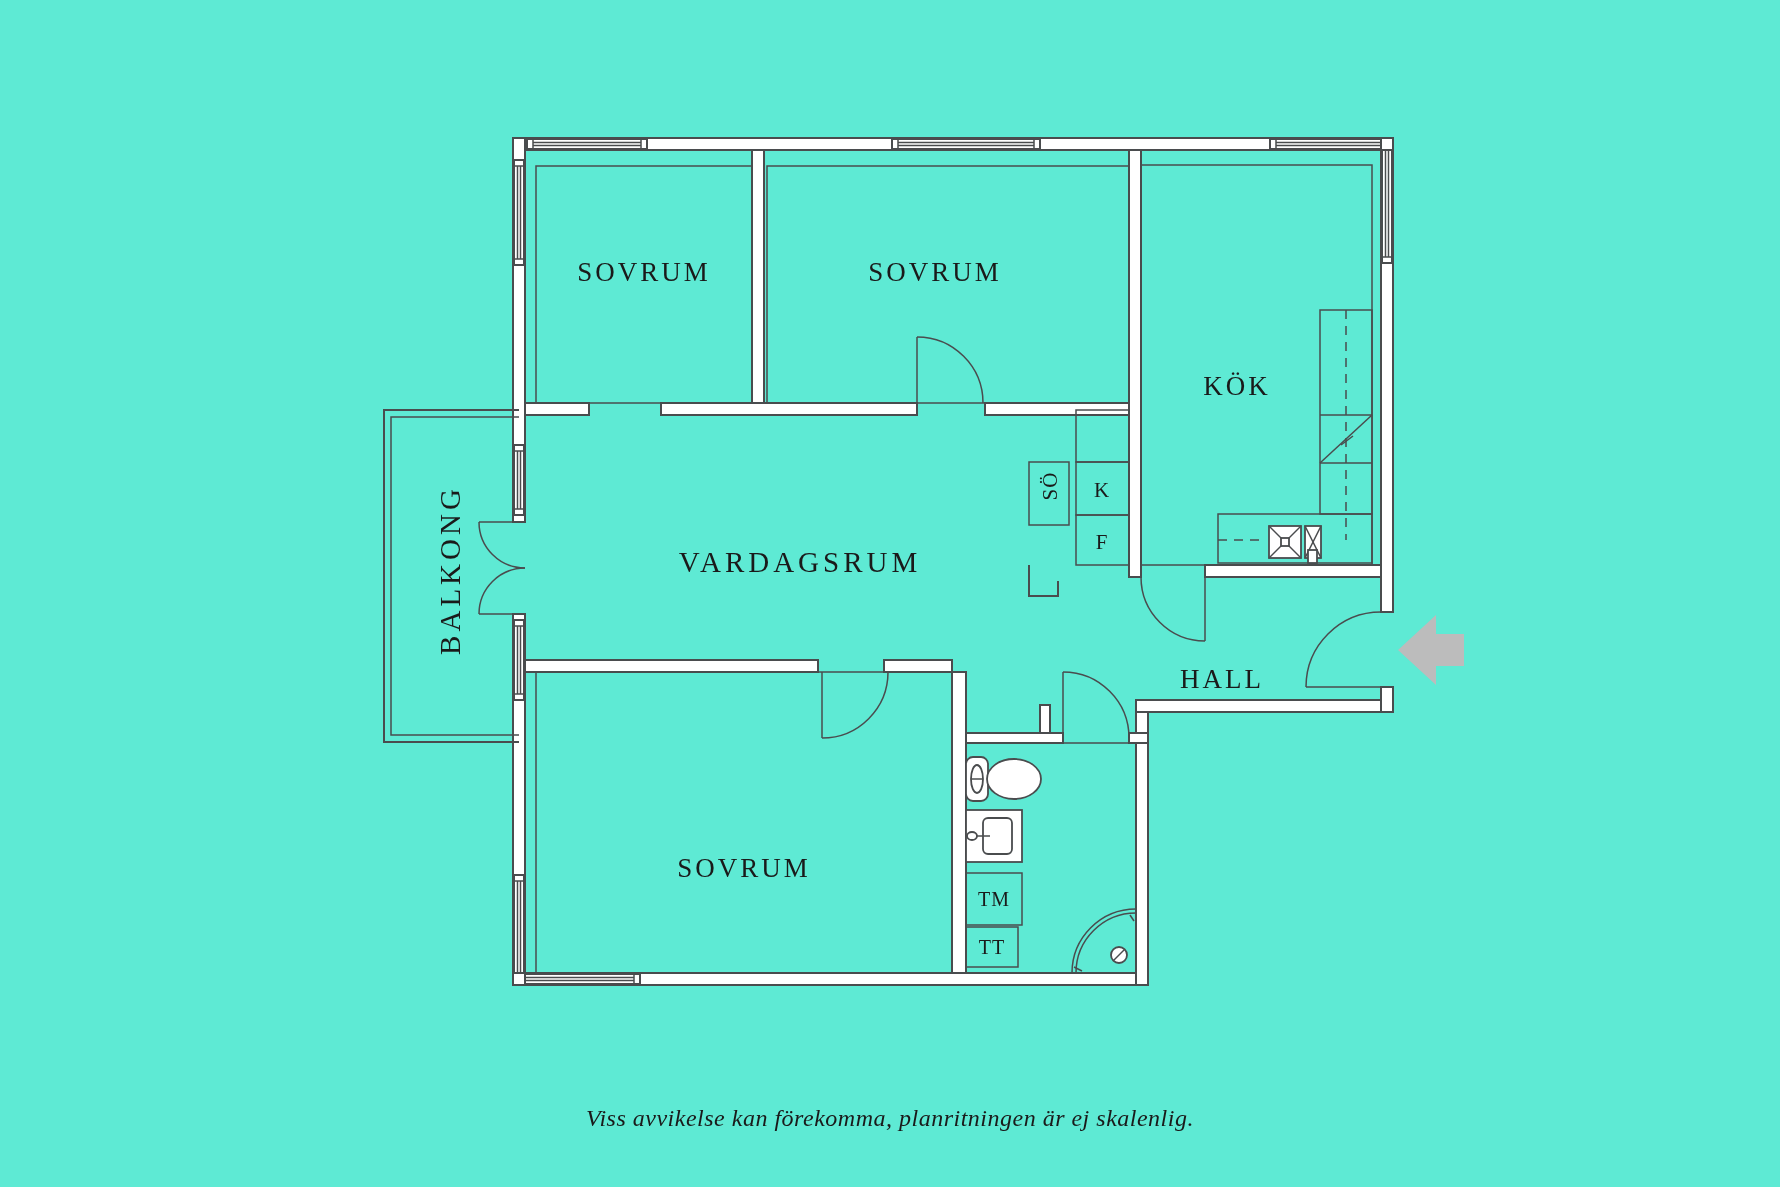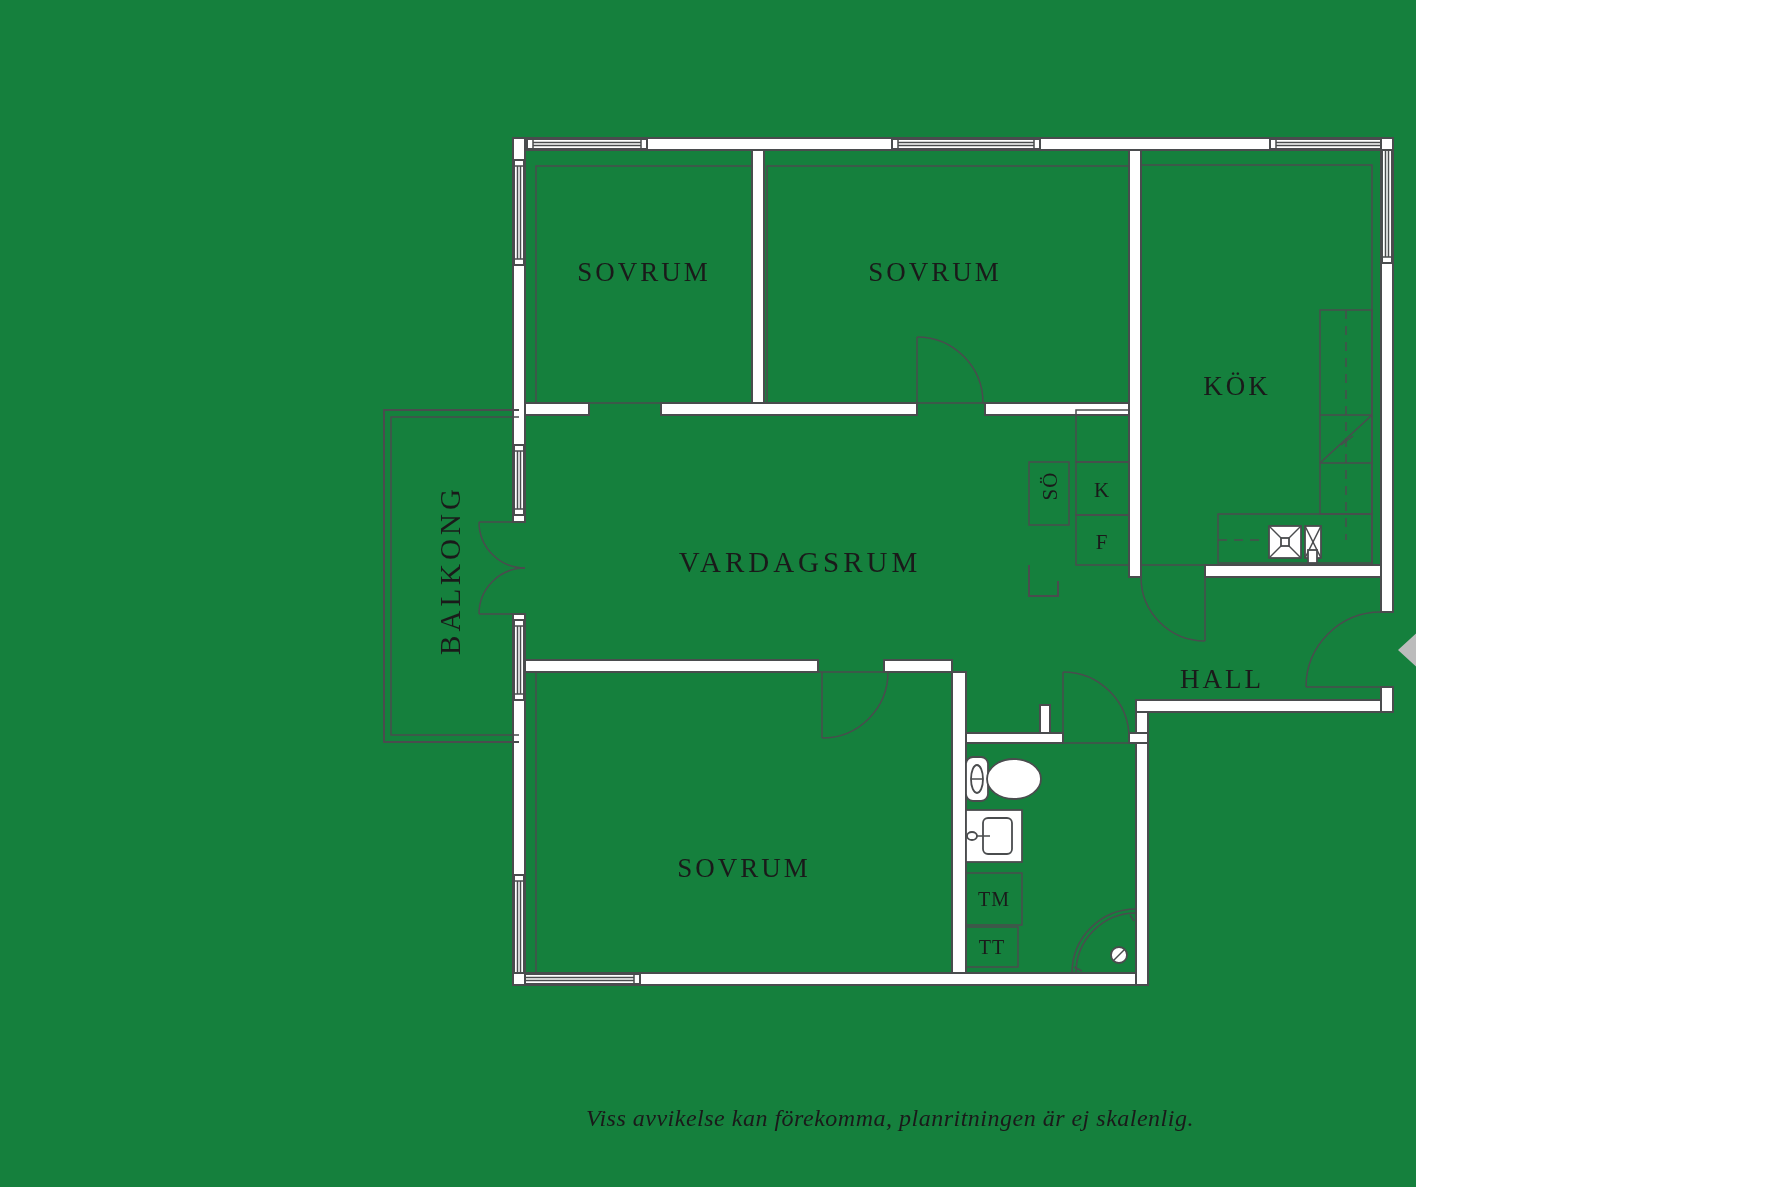--- a/index.html
+++ b/index.html
@@ -1,16 +1,16 @@
 <!DOCTYPE html>
 <html><head>
 <meta charset="utf-8">
 <style>
   html,body{margin:0;padding:0;background:#ffffff;}
-  .page{width:1416px;height:1187px;position:relative;background:#15803d;overflow:hidden;}
+  .page{width:1780px;height:1187px;position:relative;background:#5eead4;overflow:hidden;}
   svg{display:block;}
   svg text{font-family:"Liberation Serif","DejaVu Serif",serif;fill:#1a1a1a;}
   .room-label{font-size:27px;letter-spacing:3px;}
   .big-label{font-size:29px;letter-spacing:4px;}
   .small-label{font-size:21px;letter-spacing:1px;}
   .tiny-label{font-size:20px;letter-spacing:1px;}
   .caption{font-size:24px;font-style:italic;letter-spacing:0.5px;}
   .w{fill:#ffffff;stroke:#4a4c4e;stroke-width:2;}
   .l{fill:none;stroke:#4a4c4e;stroke-width:2;}
   .lt{fill:none;stroke:#4a4c4e;stroke-width:1.5;}

